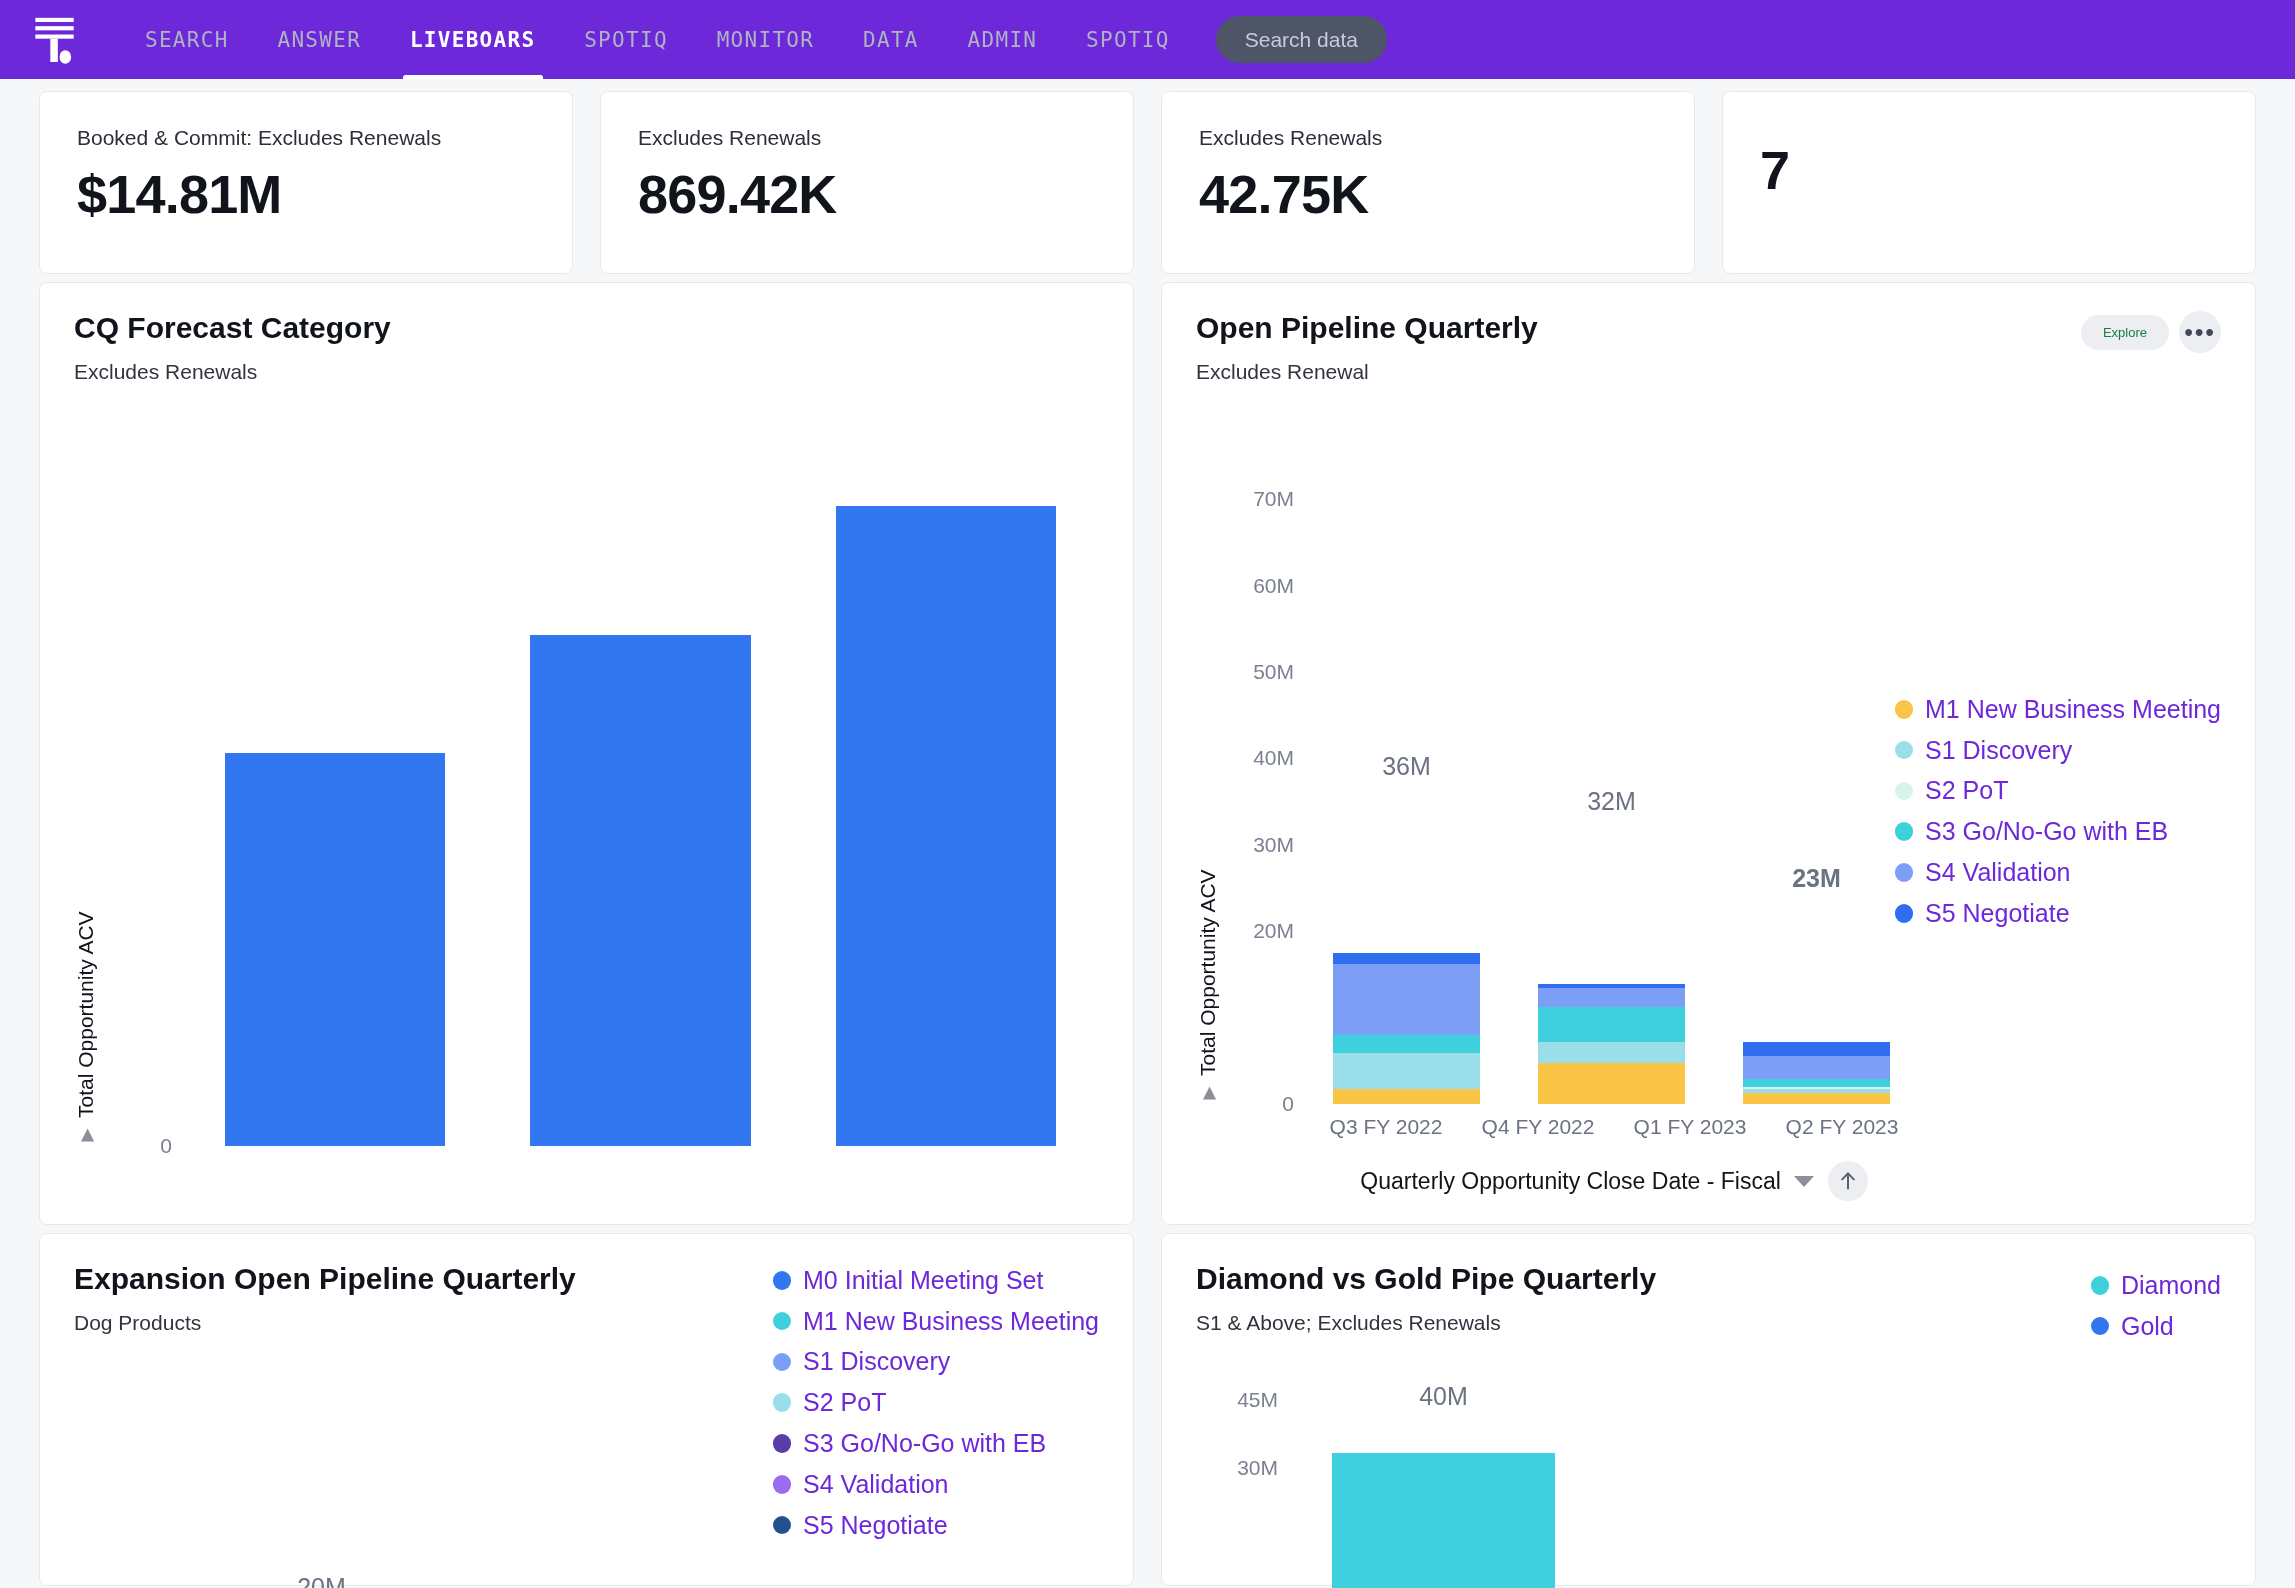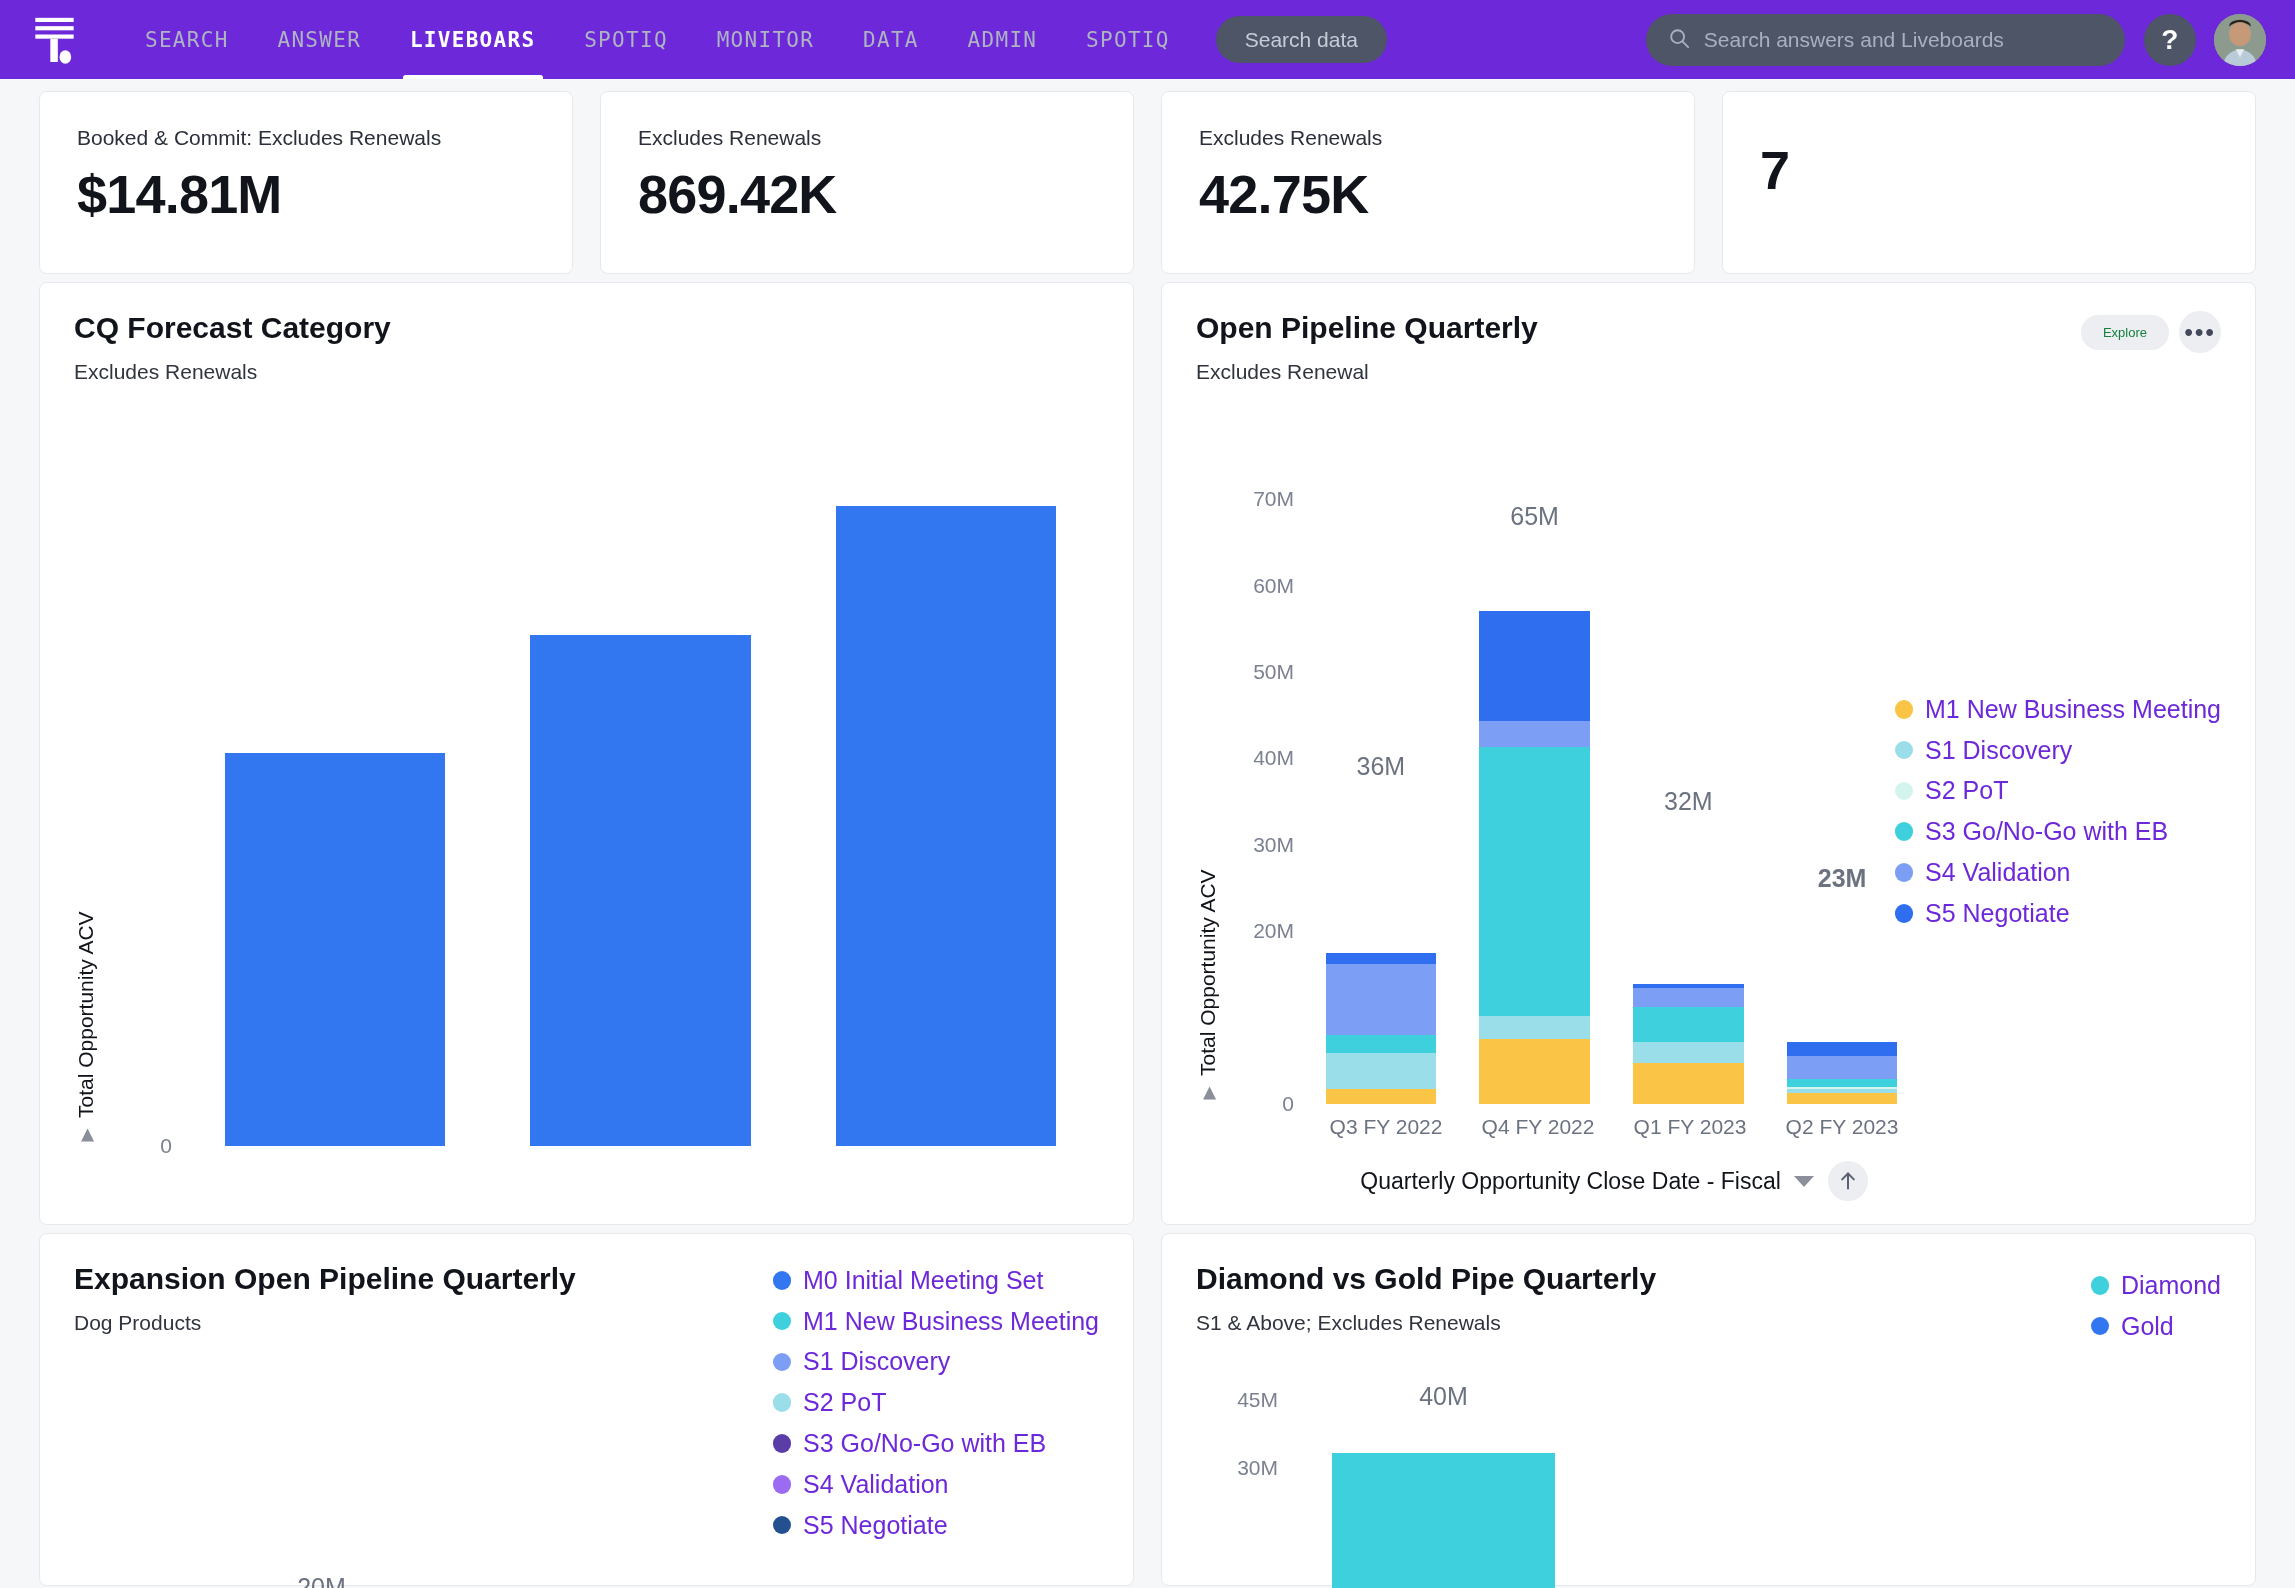--- a/index.html
+++ b/index.html
@@ -147,41 +147,20 @@
     <div class="nav-item active">LIVEBOARS</div>
     <div class="nav-item">SPOTIQ</div>
     <div class="nav-item">MONITOR</div>
     <div class="nav-item">DATA</div>
     <div class="nav-item">ADMIN</div>
     <div class="nav-item">SPOTIQ</div>
   </div>
 
   <div class="search-data-btn">Search data</div>
 
-  <div class="nav-right">
-    <div class="global-search">
-      <span>
-        <svg width="22" height="22" viewBox="0 0 24 24" fill="none" stroke="#a9b0bf" stroke-width="2">
-          <circle cx="10.5" cy="10.5" r="7"></circle>
-            <line x1="16" y1="16" x2="22" y2="22" stroke-linecap="round"></line>
-        </svg>
-      </span>
-      <input type="text" placeholder="Search answers and Liveboards" style="">
-    </div>
-    <div class="help-btn">?</div>
-    <div class="avatar">
-      <svg width="52" height="52" viewBox="0 0 62 62">
-        <rect width="62" height="62" fill="#8d9b8f"></rect>
-        <ellipse cx="31" cy="24" rx="13" ry="14" fill="#c69a78"></ellipse>
-        <path d="M18 15 Q31 4 44 15 Q44 8 31 7 Q18 8 18 15Z" fill="#2a2119"></path>
-        <path d="M10 62 Q14 44 31 42 Q48 44 52 62 Z" fill="#b9cbd8"></path>
-        <path d="M26 42 L31 52 L36 42 Z" fill="#e3ecf2"></path>
-      </svg>
-    </div>
-  </div>
 </div>
 
 <div class="board">
 
   <div class="kpi-row">
     <div class="kpi-card">
       <div class="kpi-label">Booked &amp; Commit: Excludes Renewals</div>
       <div class="kpi-value">$14.81M</div>
     </div>
     <div class="kpi-card">
@@ -288,30 +267,20 @@
           <div class="bars" id="bars-op">
               <div class="bar-slot">
                 <div class="bar" style="height: 48.6486%;">
                   <div class="seg" style="height: 4.86486%; background: rgb(250, 196, 71);"></div>
                   <div class="seg" style="height: 11.3514%; background: rgb(154, 222, 234);"></div>
                   <div class="seg" style="height: 5.81081%; background: rgb(62, 208, 221);"></div>
                   <div class="seg" style="height: 22.973%; background: rgb(125, 158, 245);"></div>
                   <div class="seg" style="height: 3.64865%; background: rgb(47, 110, 238);"></div>
                 </div>
                 <div class="bar-total" style="bottom: calc(48.6486% + 11.8px);">36M</div>
-              </div>
-              <div class="bar-slot">
-                <div class="bar" style="height: 87.8378%;">
-                  <div class="seg" style="height: 11.4865%; background: rgb(250, 196, 71);"></div>
-                  <div class="seg" style="height: 4.05405%; background: rgb(154, 222, 234);"></div>
-                  <div class="seg" style="height: 47.973%; background: rgb(62, 208, 221);"></div>
-                  <div class="seg" style="height: 4.72973%; background: rgb(125, 158, 245);"></div>
-                  <div class="seg" style="height: 19.5946%; background: rgb(47, 110, 238);"></div>
-                </div>
-                <div class="bar-total" style="bottom: calc(87.8378% + 11.8px);">65M</div>
               </div>
               <div class="bar-slot">
                 <div class="bar" style="height: 43.2432%;">
                   <div class="seg" style="height: 14.8649%; background: rgb(250, 196, 71);"></div>
                   <div class="seg" style="height: 7.43243%; background: rgb(154, 222, 234);"></div>
                   <div class="seg" style="height: 12.8378%; background: rgb(62, 208, 221);"></div>
                   <div class="seg" style="height: 6.75676%; background: rgb(125, 158, 245);"></div>
                   <div class="seg" style="height: 1.35135%; background: rgb(47, 110, 238);"></div>
                 </div>
                 <div class="bar-total" style="bottom: calc(43.2432% + 11.8px);">32M</div>

